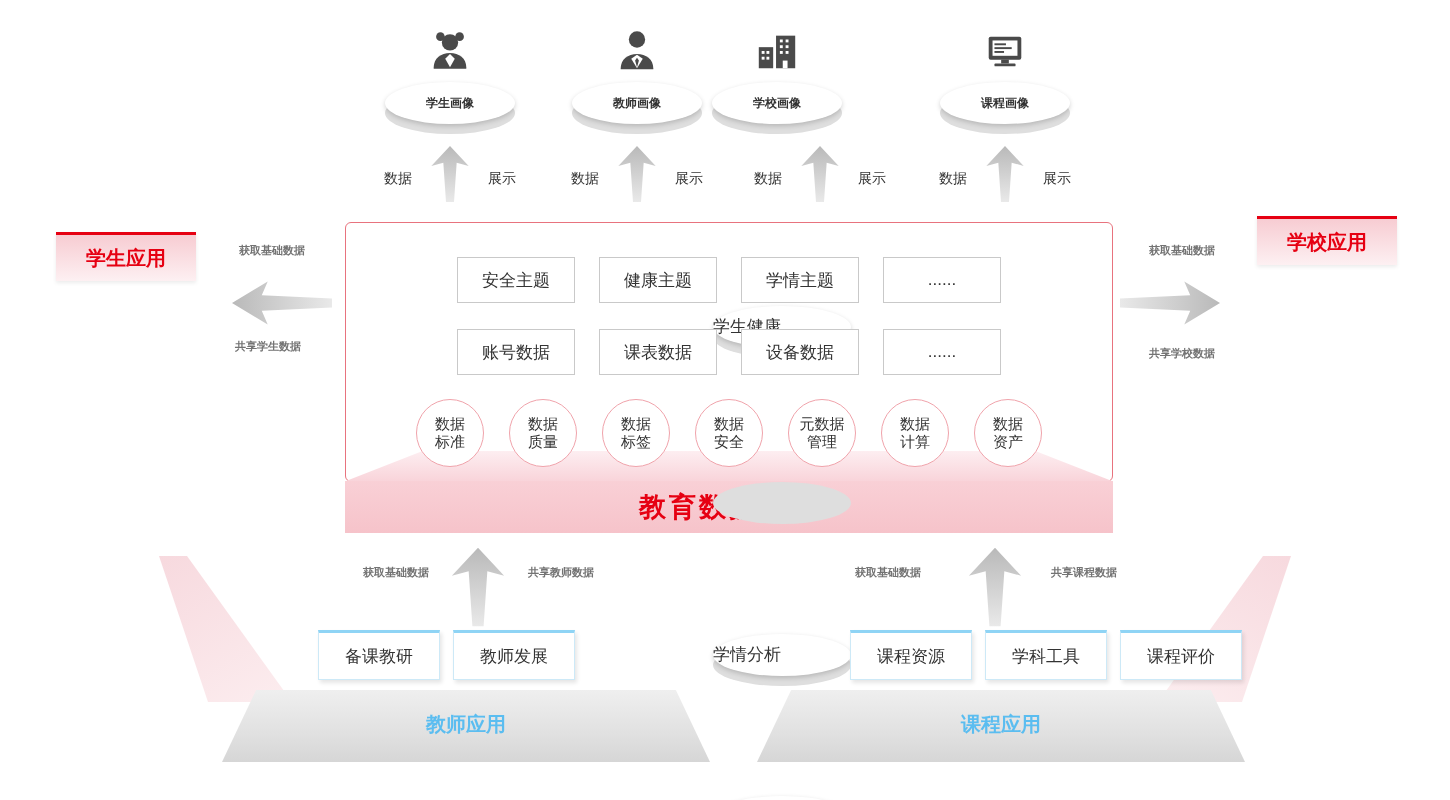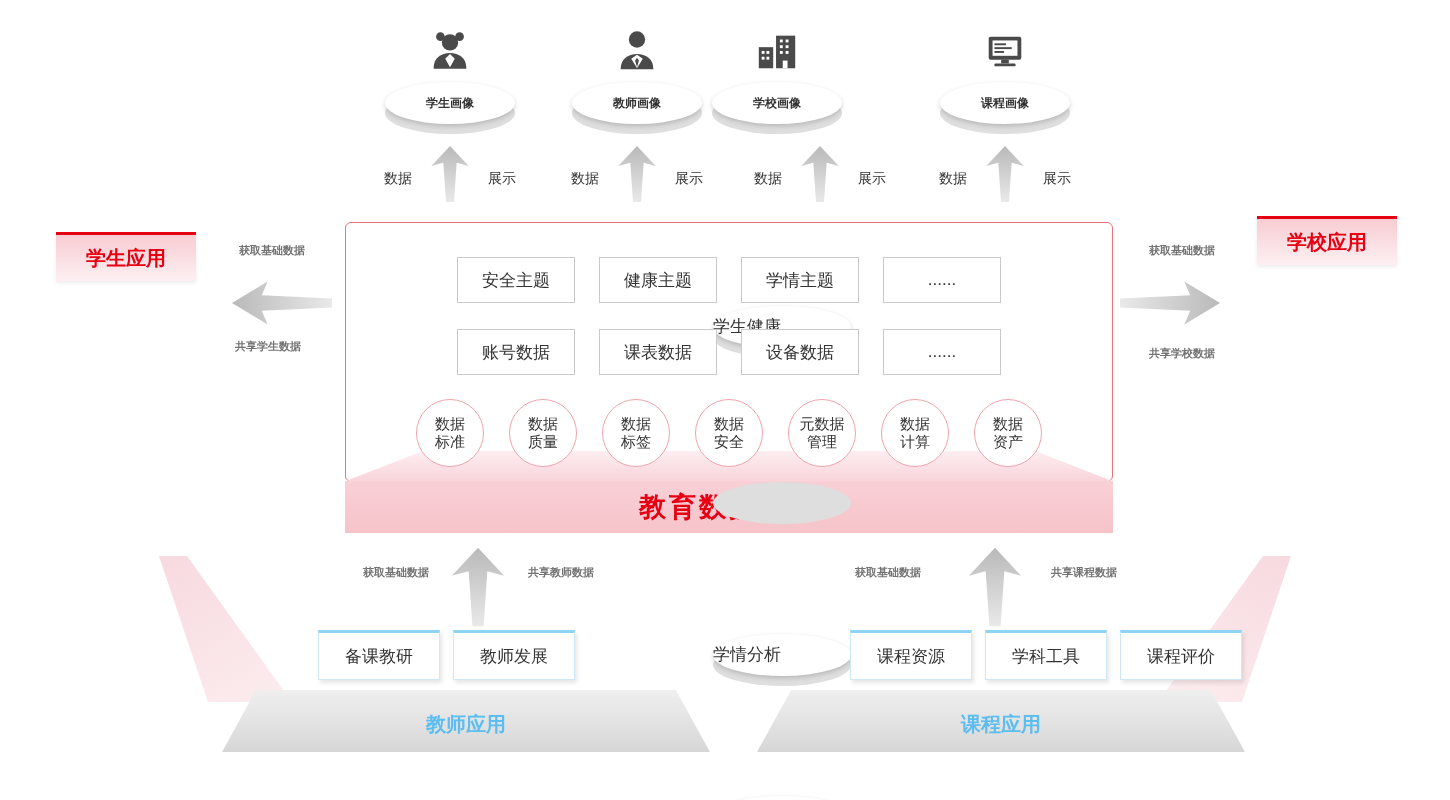--- a/index.html
+++ b/index.html
@@ -32,21 +32,21 @@
         clip-path:polygon(10% 0,90% 0,100% 100%,0 100%);background:linear-gradient(to bottom,#fdeef1,#f9d4da);}
   .banner{left:345px;top:481px;width:768px;height:52px;background:linear-gradient(180deg,#f9d0d6,#f6c3ca);
           display:flex;align-items:center;justify-content:center;color:#e60012;font-size:27px;font-weight:bold;letter-spacing:3px;}
   
   .side-header{width:140px;height:46px;border-top:3px solid #e60012;background:linear-gradient(180deg,#f7ccd2,#fdf0f2);
                display:flex;align-items:center;justify-content:center;color:#e60012;font-size:20px;font-weight:bold;
                box-shadow:0 2px 4px rgba(0,0,0,.08);}
   
   .platform{width:488px;height:62px;z-index:1;clip-path:polygon(7% 0,93% 0,100% 100%,0 100%);
             background:linear-gradient(180deg,#efefef 0%,#e2e2e2 55%,#d6d6d6 100%);
-            display:flex;align-items:flex-end;justify-content:center;padding-bottom:0;}
+            display:flex;align-items:flex-end;justify-content:center;padding-bottom:10px;}
   .platform .ptitle{color:#5bbdf0;font-size:20px;font-weight:bold;margin-bottom:14px;}
   .bottom-boxes{display:flex;gap:13px;z-index:2;padding-left:44px;}
   .bbox{width:120px;height:46px;background:#fff;border:1px solid #cde9f7;border-top:3px solid #8fd4f5;
         display:flex;align-items:center;justify-content:center;font-size:17px;box-shadow:2px 3px 4px rgba(0,0,0,.10);}
   .beam{z-index:0;}
   .left-beam{left:152px;top:556px;width:140px;height:146px;clip-path:polygon(5% 0,25% 0,100% 100%,40% 100%);
              background:linear-gradient(150deg,#f7d9de,#fcedef);}
   .right-beam{left:1158px;top:556px;width:140px;height:146px;clip-path:polygon(75% 0,95% 0,60% 100%,0 100%);
               background:linear-gradient(210deg,#f7d9de,#fcedef);}
   svg.arrow path{fill:url(#gradArrow);}

